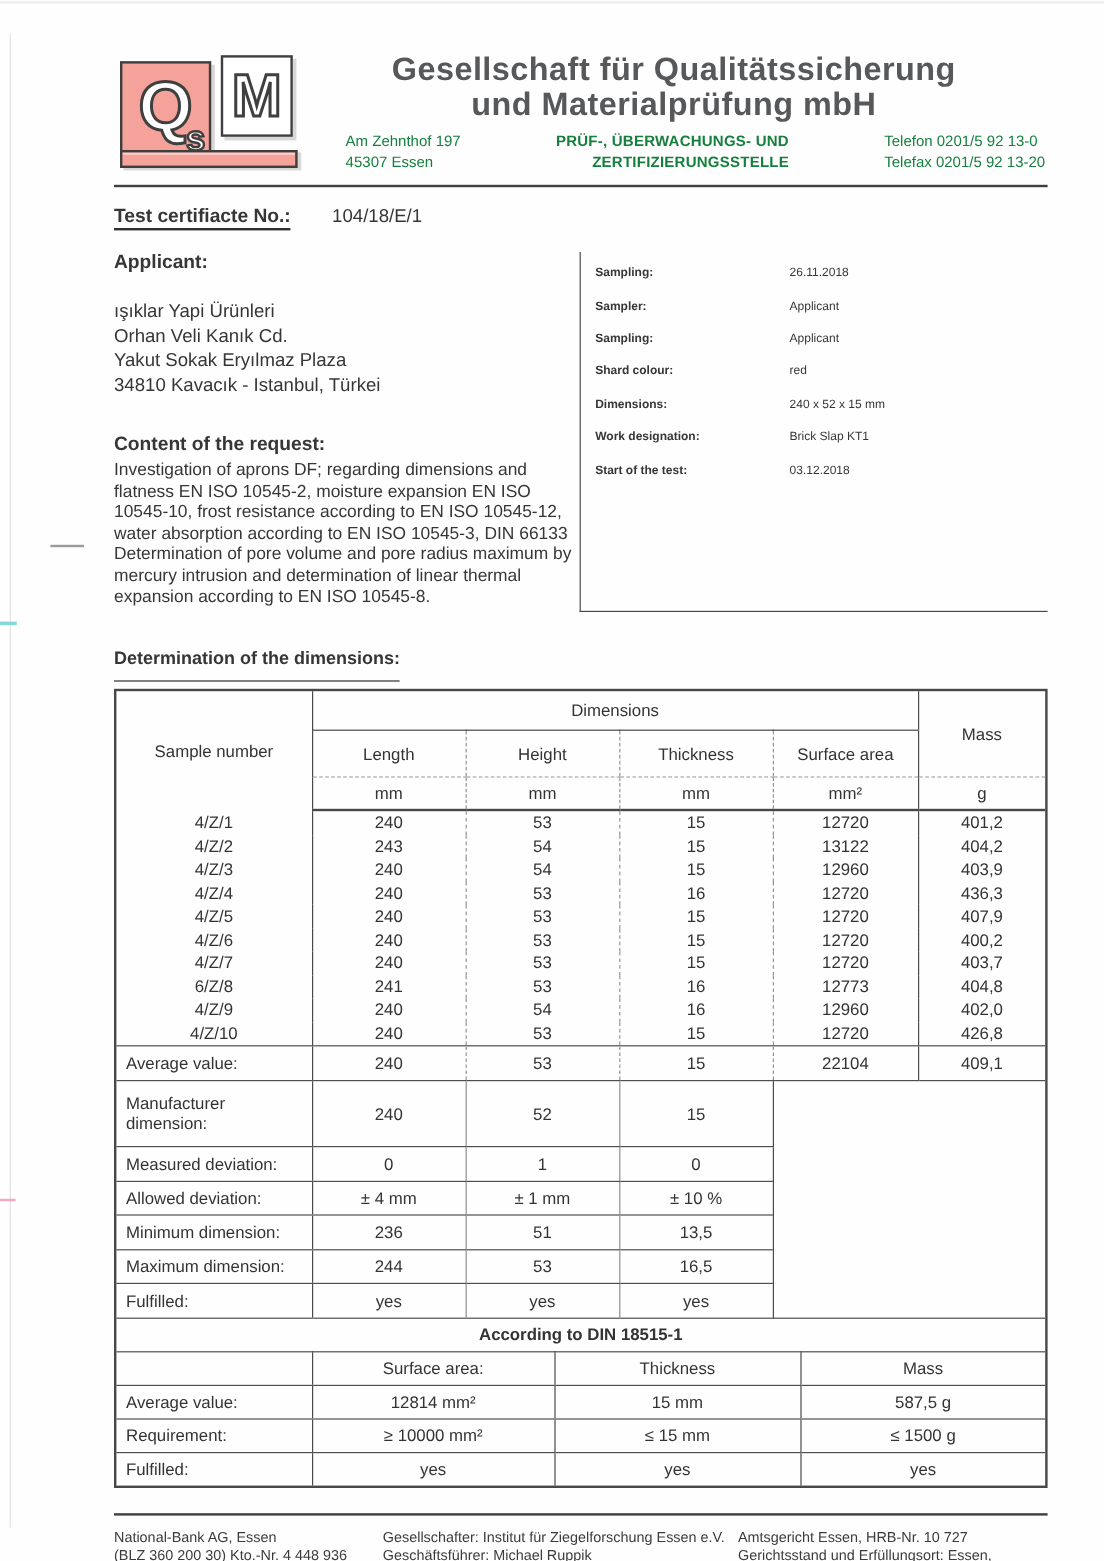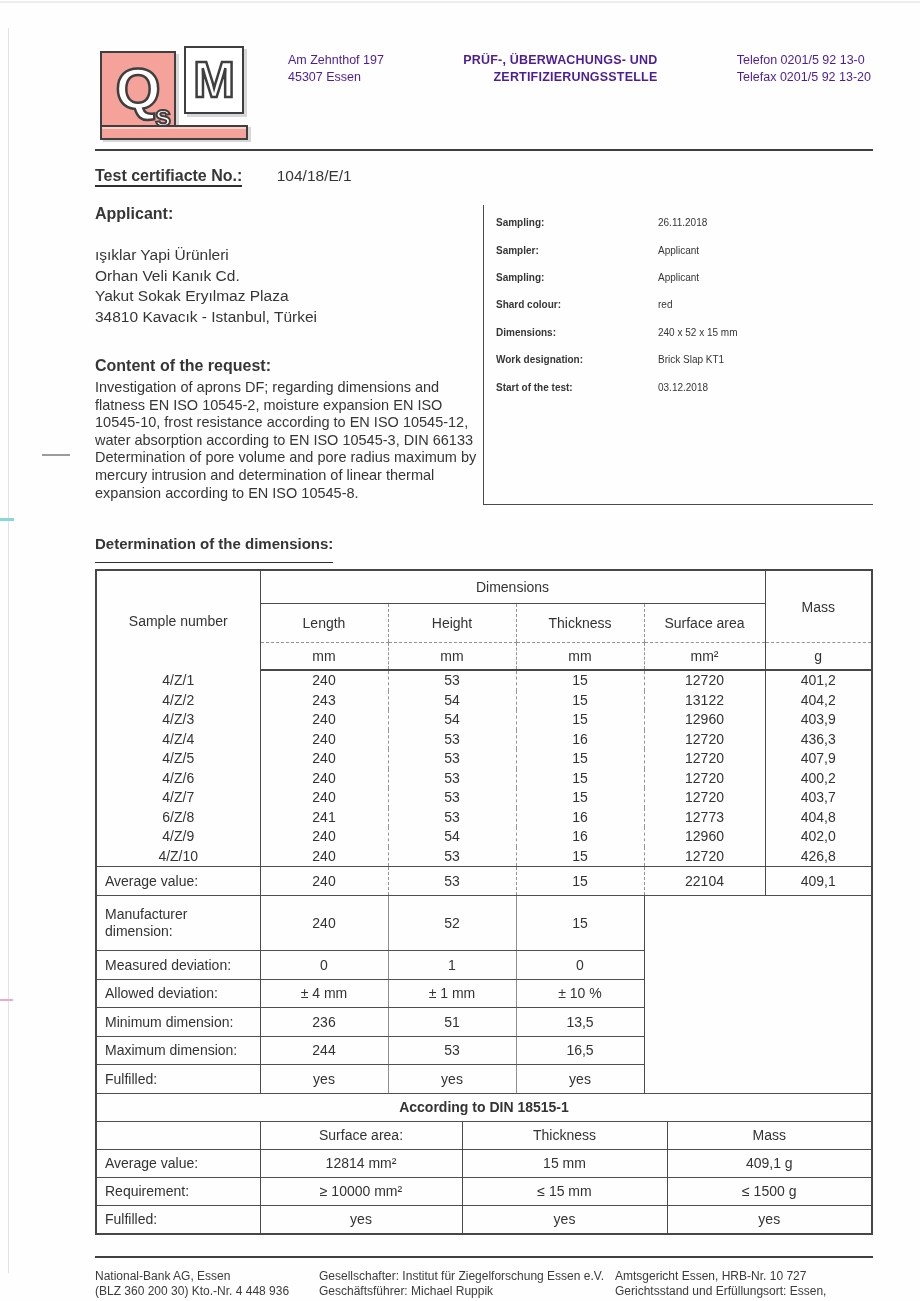--- a/index.html
+++ b/index.html
@@ -25,21 +25,21 @@
   .sletter { position:absolute; left:60px; top:56px; font-size:29px; font-weight:bold; color:#fff;
              -webkit-text-stroke:2px #3f3f3f; text-shadow:0 0 1px #3f3f3f; z-index:3; }
   .mbox { position:absolute; left:89px; top:2px; width:56px; height:64px; background:#ffffff;
           border:2px solid #3f3f3f; box-shadow:3px 3px 0 #d7d7d7; display:flex; align-items:center; justify-content:center; }
   .mbox .m { font-size:50px; font-weight:bold; color:#fff; -webkit-text-stroke:2.5px #3f3f3f; text-shadow:0 0 1px #3f3f3f; line-height:1; }
   .lbar { position:absolute; left:5px; top:81px; width:144px; height:11px; background:#f5a29b;
           border:2px solid #3f3f3f; box-shadow:inset 0 2px 0 #fbcfca, 3px 2px 0 #d7d7d7; }
   .hdr-right { flex:1; }
   .title { text-align:center; font-weight:bold; color:#57585a; font-size:27px; line-height:29px; letter-spacing:0.4px; }
   .hdr-info { display:flex; justify-content:space-between; padding:8px 2px 0 38px; }
-  .hdr-info .small { font-size:12.5px; line-height:17px; color:#4c1d95; }
+  .hdr-info .small { font-size:12.5px; line-height:17px; color:#15803d; }
   .hdr-center { font-weight:bold; text-align:right; font-size:12px; letter-spacing:0.2px; }
   .rule { height:0; border-top:2.5px solid #3f3f3f; margin-top:10px; }
 
   
   .certline { margin-top:16px; font-size:16px; }
   .certline .lab { font-weight:bold; border-bottom:2px solid #2f2f2f; padding-bottom:1px; }
   .certline .num { margin-left:30px; font-size:15.5px; }
 
   
   .twocol { display:flex; margin-top:20px; min-height:300px; }
@@ -102,20 +102,24 @@
         <div class="qbox">
             <span class="q">Q</span>
           </div>
         <span class="sletter">s</span>
         <div class="mbox">
             <span class="m">M</span>
           </div>
         <div class="lbar"></div>
       </div>
       <div class="hdr-right">
+        <div class="title">
+          <div>Gesellschaft für Qualitätssicherung</div>
+          <div>und Materialprüfung mbH</div>
+        </div>
         <div class="hdr-info">
           <div class="small">
             <div>Am Zehnthof 197</div>
             <div>45307 Essen</div>
           </div>
           <div class="small hdr-center">
             <div>PRÜF-, ÜBERWACHUNGS- UND</div>
             <div>ZERTIFIZIERUNGSSTELLE</div>
           </div>
           <div class="small">
@@ -352,21 +356,21 @@
         <tr class="din">
           <td class="sb"></td>
           <td class="sol-l sb">Surface area:</td>
           <td class="sol-l sb">Thickness</td>
           <td class="sol-l sb">Mass</td>
         </tr>
         <tr class="din">
               <td class="lbl sb">Average value:</td>
               <td class="sol-l sb">12814 mm²</td>
               <td class="sol-l sb">15 mm</td>
-              <td class="sol-l sb">409,1 g</td>
+              <td class="sol-l sb">587,5 g</td>
             </tr>
         <tr class="din">
               <td class="lbl sb">Requirement:</td>
               <td class="sol-l sb">≥ 10000 mm²</td>
               <td class="sol-l sb">≤ 15 mm</td>
               <td class="sol-l sb">≤ 1500 g</td>
             </tr>
         <tr class="din">
               <td class="lbl">Fulfilled:</td>
               <td class="sol-l">yes</td>

